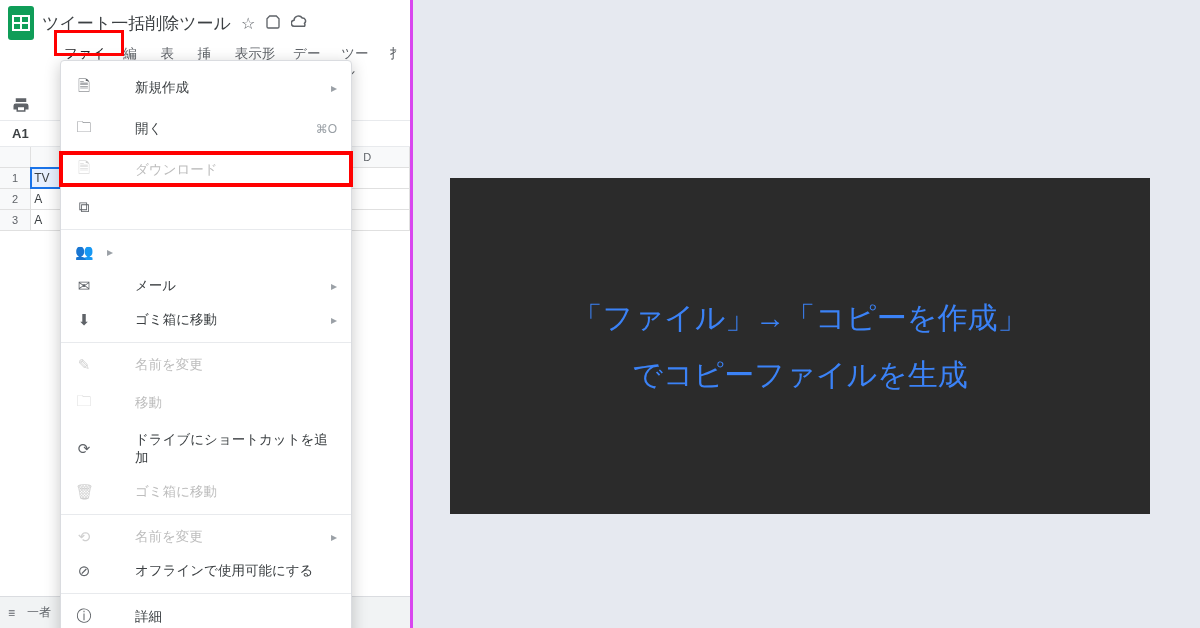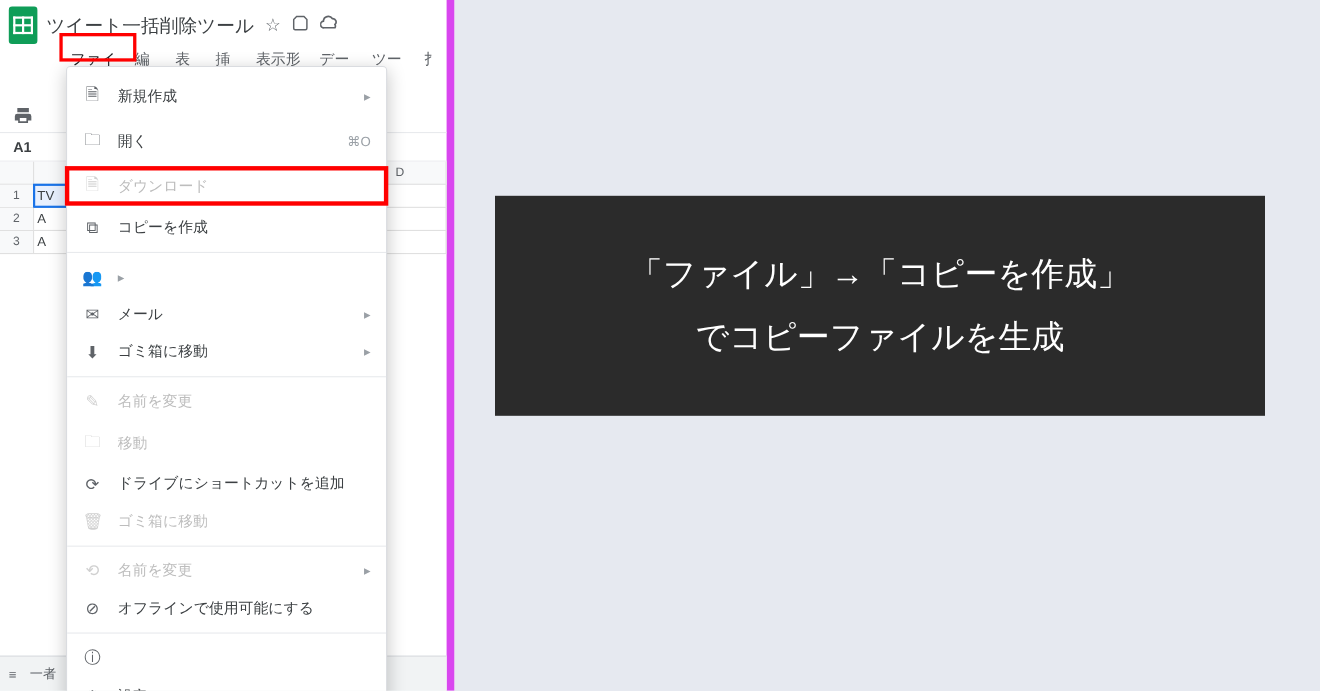--- a/index.html
+++ b/index.html
@@ -10,21 +10,21 @@
     height: 628px;
     overflow: hidden;
     position: relative;
   }
   .sheets-window {
     position: absolute;
     left: 0; top: 0;
     width: 413px;
     height: 628px;
     background: #fff;
-    border-right: 7px solid #d946ef;
+    border-right: 3px solid #d946ef;
   }
   .top-bar {
     display: flex;
     align-items: center;
     padding: 6px 8px 0 8px;
     gap: 8px;
   }
   .sheets-logo {
     width: 26px; height: 34px;
     background: #0f9d58;
@@ -177,44 +177,44 @@
   }
   .dd-item {
     display:flex;
     align-items:center;
     gap:14px;
     padding:8px 14px;
     cursor:pointer;
     position:relative;
   }
   .dd-item .ico { width:18px; text-align:center; color:#5f6368; font-size:15px;}
-  .dd-item .lbl { flex:1; }
+  .dd-item .lbl { flex:1;margin-left:28px; }
   .dd-item .trail { color:#9aa0a6; font-size:12px;}
   .dd-item.disabled { color:#bdbdbd; }
   .dd-item.disabled .ico { color:#d0d0d0; }
   .dd-sep { height:1px; background:#e8eaed; margin:5px 0; }
   .red-box-copy {
     position:absolute;
     left:59px;
     top:151px;
     width:294px;
     height:36px;
     border:4px solid #ff0000;
     z-index:25;
     pointer-events:none;
   }
   
   .annotation {
     position:absolute;
     left:450px;
     top:178px;
     width:700px;
-    height:200px;
+    height:336px;
     background:#2b2b2b;
-    color:#ffffff;
+    color:#3b82f6;
     display:flex;
     align-items:center;
     justify-content:center;
     text-align:center;
     font-size:30px;
     line-height:1.9;
     font-weight:500;
     padding:20px 30px;
   }
   svg { display:block; }
@@ -306,21 +306,20 @@
       <span class="ico">🗀</span>
       <span class="lbl">開く</span>
       <span class="trail">⌘O</span>
     </div>
     <div class="dd-item disabled">
       <span class="ico">🗎</span>
       <span class="lbl">ダウンロード</span>
     </div>
     <div class="dd-item">
       <span class="ico">⧉</span>
-      <span class="lbl">コピーを作成</span>
     </div>
     <div class="dd-sep"></div>
     <div class="dd-item">
       <span class="ico">👥</span>
       <span class="trail">▸</span>
     </div>
     <div class="dd-item">
       <span class="ico">✉</span>
       <span class="lbl">メール</span>
       <span class="trail">▸</span>
@@ -353,20 +352,21 @@
       <span class="lbl">名前を変更</span>
       <span class="trail">▸</span>
     </div>
     <div class="dd-item">
       <span class="ico">⊘</span>
       <span class="lbl">オフラインで使用可能にする</span>
     </div>
     <div class="dd-sep"></div>
     <div class="dd-item">
       <span class="ico">ⓘ</span>
+      <span class="lbl">詳細</span>
     </div>
     <div class="dd-item">
       <span class="ico">⚙</span>
       <span class="lbl">設定</span>
     </div>
 
   </div>
 
   <div class="red-box-copy"></div>
 

